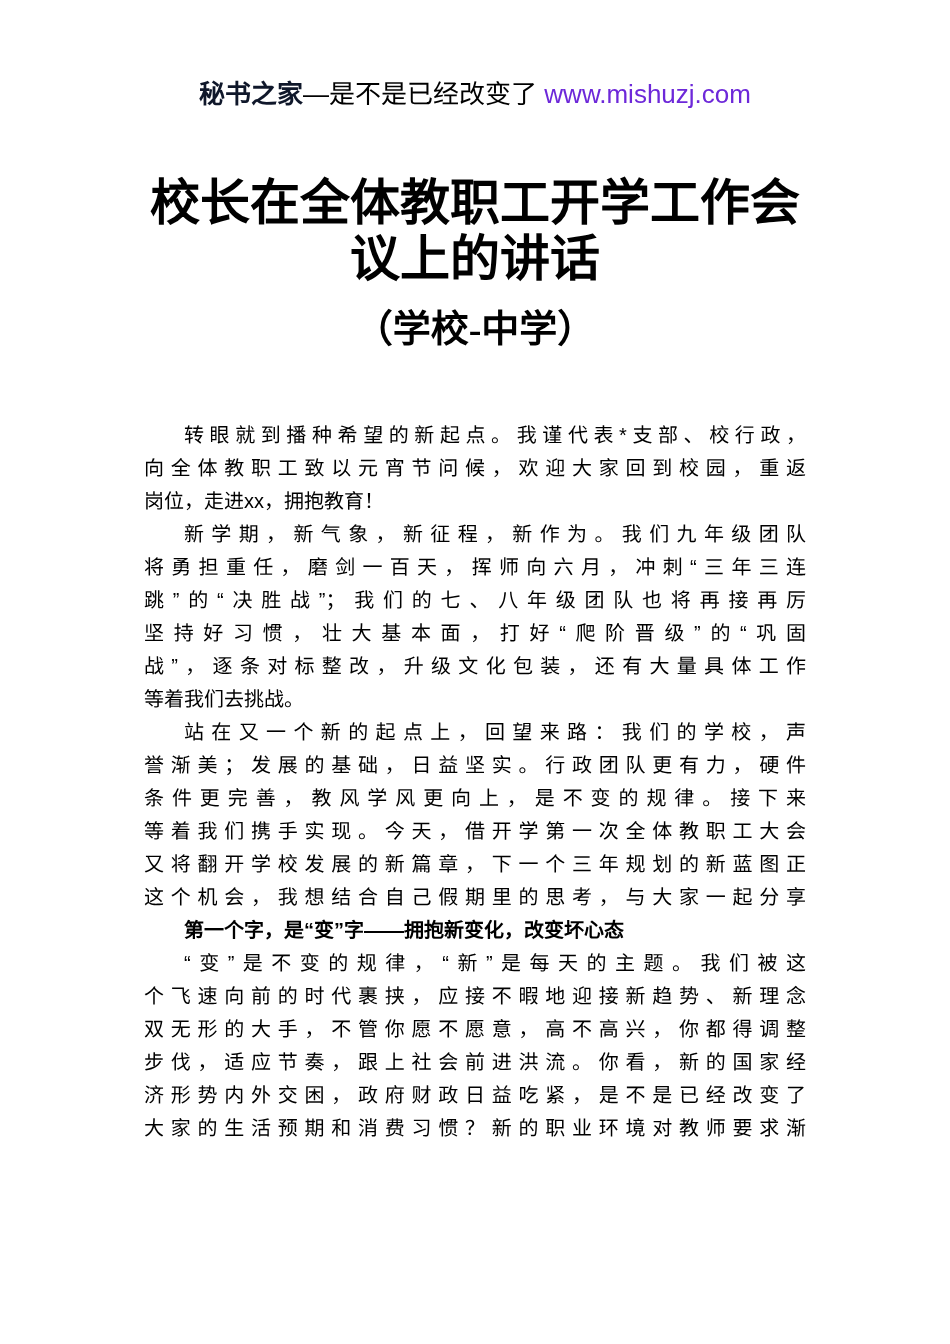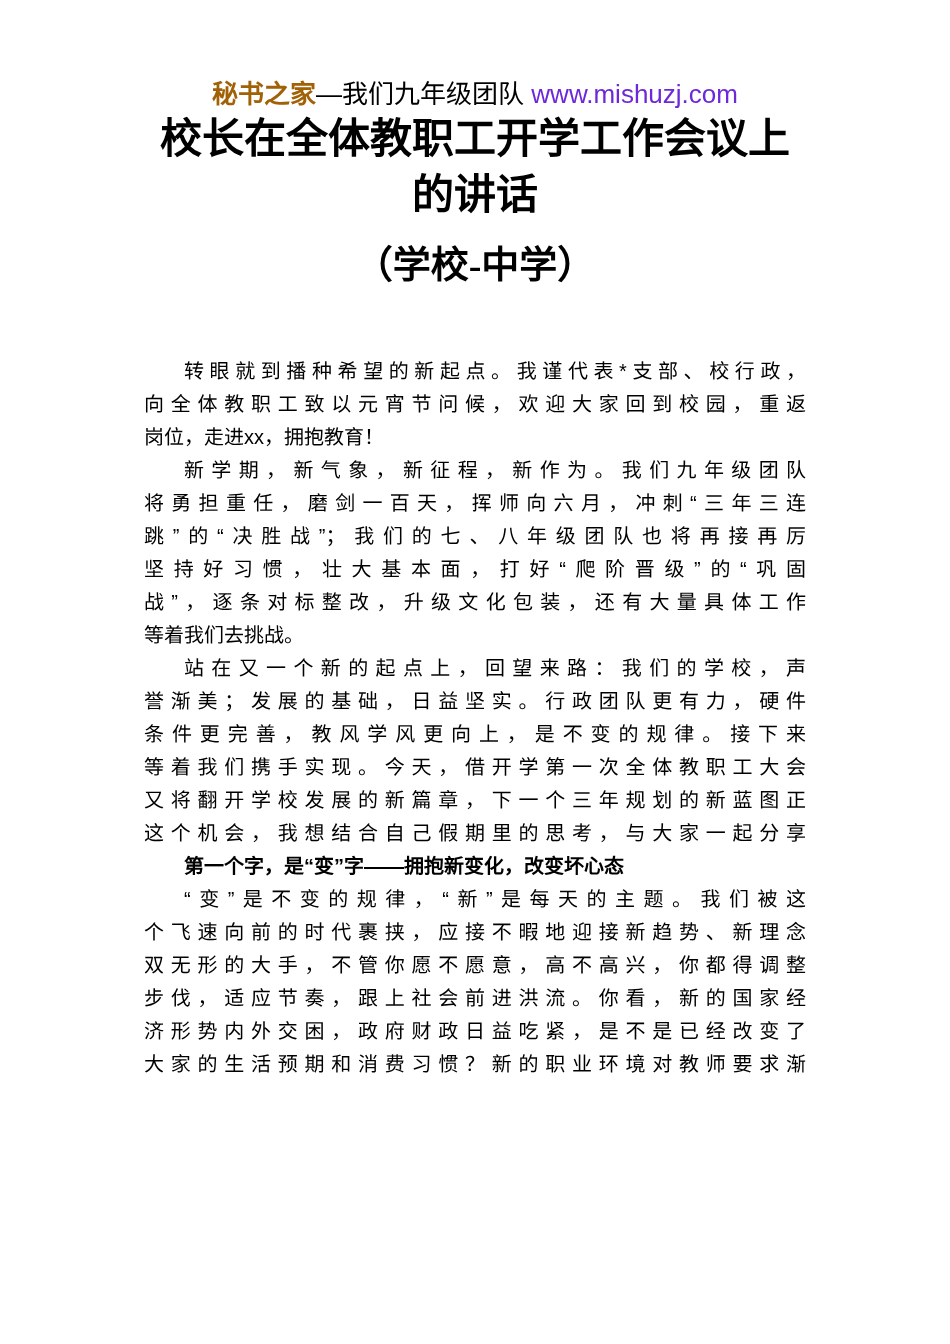--- a/index.html
+++ b/index.html
@@ -21,37 +21,38 @@
     margin: 0 auto;
   }
   .site-header {
     margin-top: 78px;
     font-size: 26px;
     line-height: 33px;
     text-align: center;
     white-space: nowrap;
   }
   .site-name {
-    color: #a16207;
+    color: #0f172a;
     font-weight: bold;
   }
   .site-tagline {
     color: #000000;
   }
   .site-url {
     color: #6d28d9;
     text-decoration: none;
   }
   .doc-title {
     margin: 0;
     font-weight: 600;
     text-align: center;
   }
   .title-line1 {
-    font-size: 42px;
+    margin-top: 64px;
+    font-size: 50px;
     line-height: 56px;
   }
   .title-line2 {
     margin-top: 14px;
     font-size: 38px;
     line-height: 56px;
     font-family: Liberation Serif, serif;
   }
   .doc-body {
     margin-top: 62px;
@@ -74,21 +75,21 @@
     font-weight: bold;
   }
 </style>
 </head>
 <body>
 
 <div class="page">
   <div class="content">
 
     <div class="site-header">
-      <span class="site-name">秘书之家</span><span class="site-tagline">—我们九年级团队 </span><a class="site-url" href="#">www.mishuzj.com</a>
+      <span class="site-name">秘书之家</span><span class="site-tagline">—是不是已经改变了 </span><a class="site-url" href="#">www.mishuzj.com</a>
     </div>
 
     <h1 class="doc-title" style="margin:0;">
       <div class="title-line1">校长在全体教职工开学工作会议上的讲话</div>
       <div class="title-line2">（学校-中学）</div>
     </h1>
 
     <div class="doc-body">
         <div class="line indent">转眼就到播种希望的新起点。我谨代表*支部、校行政，</div>
         <div class="line">向全体教职工致以元宵节问候，欢迎大家回到校园，重返</div>

